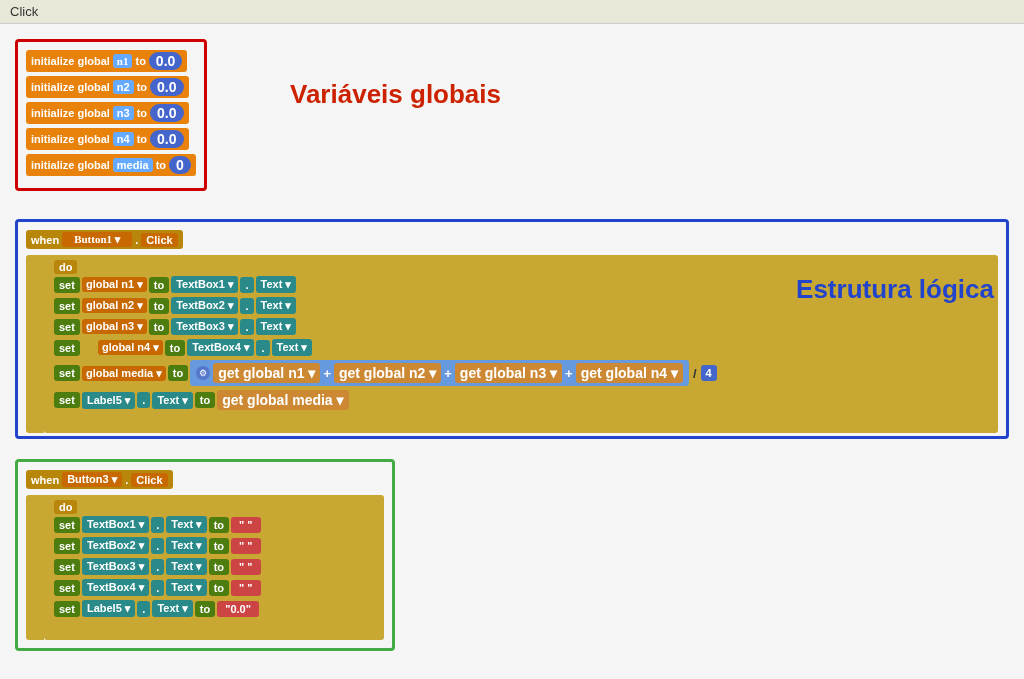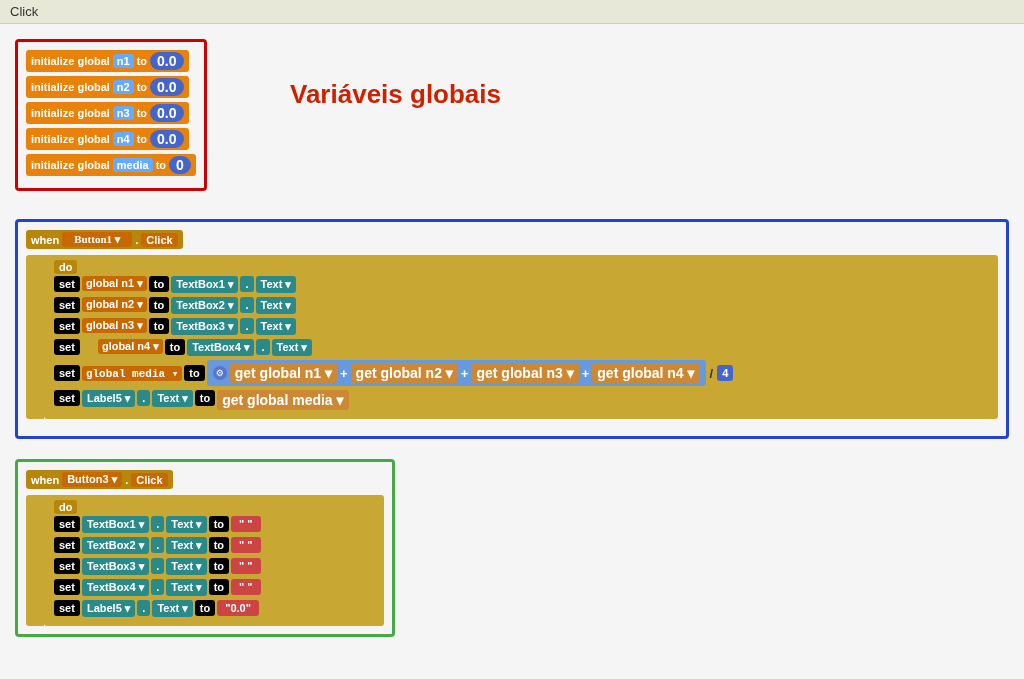--- a/index.html
+++ b/index.html
@@ -80,54 +80,54 @@
       top: 530px;
       left: 430px;
       font-size: 22px;
       font-weight: bold;
       color: #44aa44;
     }
 
     
     .block-row {
       display: flex;
-      align-items: flex-start;
+      align-items: center;
       margin-bottom: 4px;
       gap: 2px;
     }
     .block {
       display: inline-flex;
       align-items: center;
       border-radius: 3px;
       padding: 2px 5px;
       font-size: 11px;
       font-weight: bold;
       color: #fff;
       white-space: nowrap;
       gap: 3px;
     }
     .block-orange { background: #e8820a; }
     .block-orange-dark { background: #c86800; }
-    .block-green-dark { background: #000000; }
+    .block-green-dark { background: #4d7c0f; }
     .block-blue-light { background: #66aaff; }
     .block-teal { background: #2a8a8a; }
     .block-yellow-dark { background: #b8860a; }
 
     .val-box {
       background: #4466cc;
       color: #fff;
       border-radius: 12px;
       padding: 1px 7px;
       font-size: 14px;
       font-weight: bold;
     }
     .block-do-area {
       background: #c8a832;
       border-radius: 3px;
-      padding: 5px 5px 5px 10px;
+      padding: 5px 5px 19px 10px;
       margin-top: 2px;
     }
 
     .plus-sign { color: #fff; font-weight: bold; font-size: 13px; }
     .slash-sign { color: #555; font-weight: bold; font-size: 13px; }
 
     .gear-icon {
       width: 14px;
       height: 14px;
       background: #5577cc;
@@ -178,21 +178,21 @@
   <span>Click</span>
 </div>
 
 <div class="main-content">
 
   <div class="section-global-vars">
 
     <div class="block-row">
       <div class="block block-orange">
         <span>initialize global</span>
-        <span class="block block-blue-light" style="padding:1px 4px;">n1</span>
+        <span class="block block-blue-light" style="padding:1px 4px;font-family:Liberation Serif, serif;">n1</span>
         <span>to</span>
         <span class="val-box">0.0</span>
       </div>
     </div>
 
     <div class="block-row">
       <div class="block block-orange">
         <span>initialize global</span>
         <span class="block block-blue-light" style="padding:1px 4px;">n2</span>
         <span>to</span>
@@ -278,21 +278,21 @@
           <span class="block block-green-dark">set</span>
           <span class="block block-orange-dark" style="padding:1px 4px;margin-left:16px;">global n4 ▾</span>
           <span class="block block-green-dark">to</span>
           <span class="block block-teal">TextBox4 ▾</span>
           <span class="block block-teal">.</span>
           <span class="block block-teal">Text ▾</span>
         </div>
 
         <div class="block-row" style="flex-wrap:nowrap; align-items:center;">
           <span class="block block-green-dark">set</span>
-          <span class="block block-orange-dark" style="padding:1px 4px;font-family:Liberation Mono, monospace;">global media ▾</span>
+          <span class="block block-orange-dark" style="padding:1px 4px;">global media ▾</span>
           <span class="block block-green-dark">to</span>
 
           <div class="math-block" style="display:flex; align-items:center; gap:3px;">
             <div class="gear-icon" style="color:#fff;">⚙</div>
             <span class="get-block">get global n1 ▾</span>
             <span class="plus-sign">+</span>
             <span class="get-block">get global n2 ▾</span>
             <span class="plus-sign">+</span>
             <span class="get-block">get global n3 ▾</span>
             <span class="plus-sign">+</span>
@@ -307,20 +307,21 @@
           <span class="block block-teal">Label5 ▾</span>
           <span class="block block-teal">.</span>
           <span class="block block-teal">Text ▾</span>
           <span class="block block-green-dark">to</span>
           <span class="get-block">get global media ▾</span>
         </div>
       </div>
     </div>
   </div>
 
+  <div class="label-logic">Estrutura lógica</div>
 
   <div class="section-clear">
 
     <div class="block-row">
       <div class="block block-yellow-dark">
         <span>when</span>
         <span class="block block-orange-dark" style="padding:1px 5px;">Button3 ▾</span>
         <span>.</span>
         <span class="block block-orange-dark" style="padding:1px 5px;">Click</span>
       </div>

